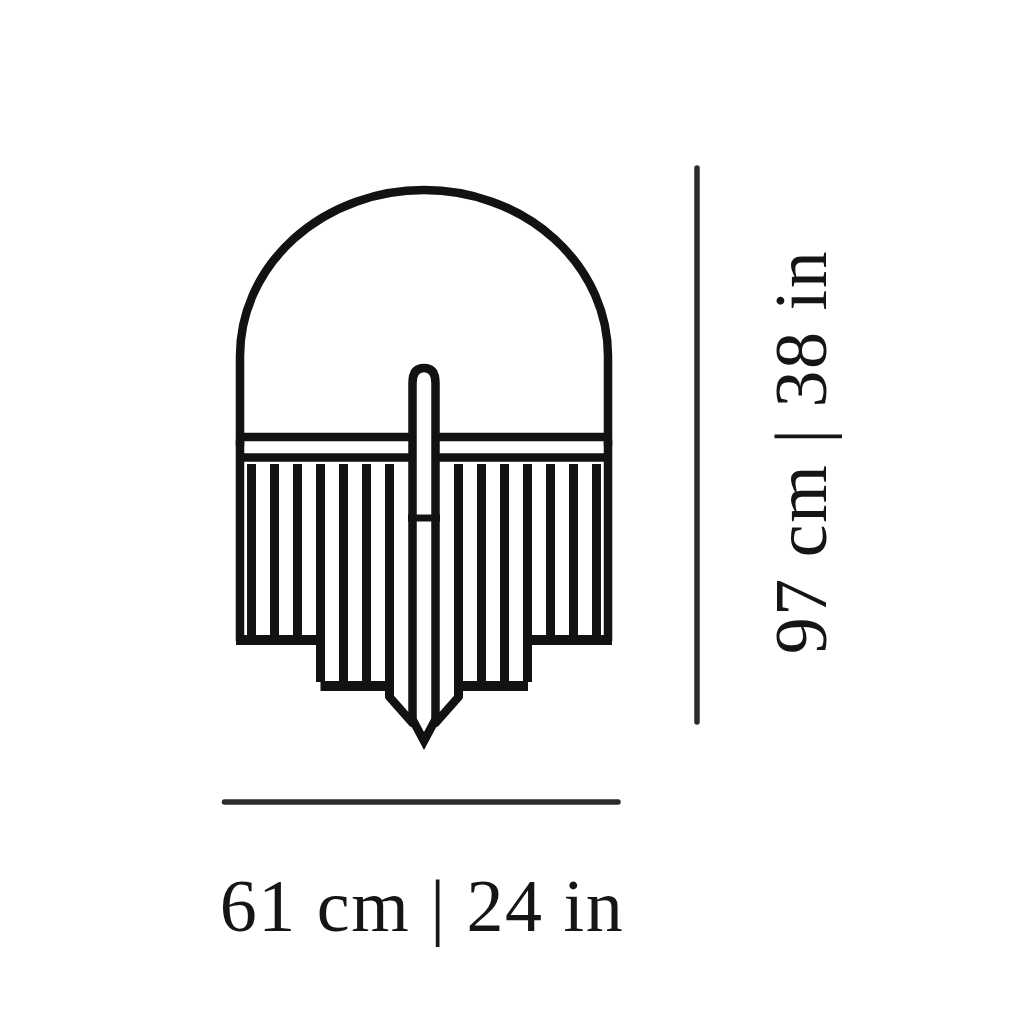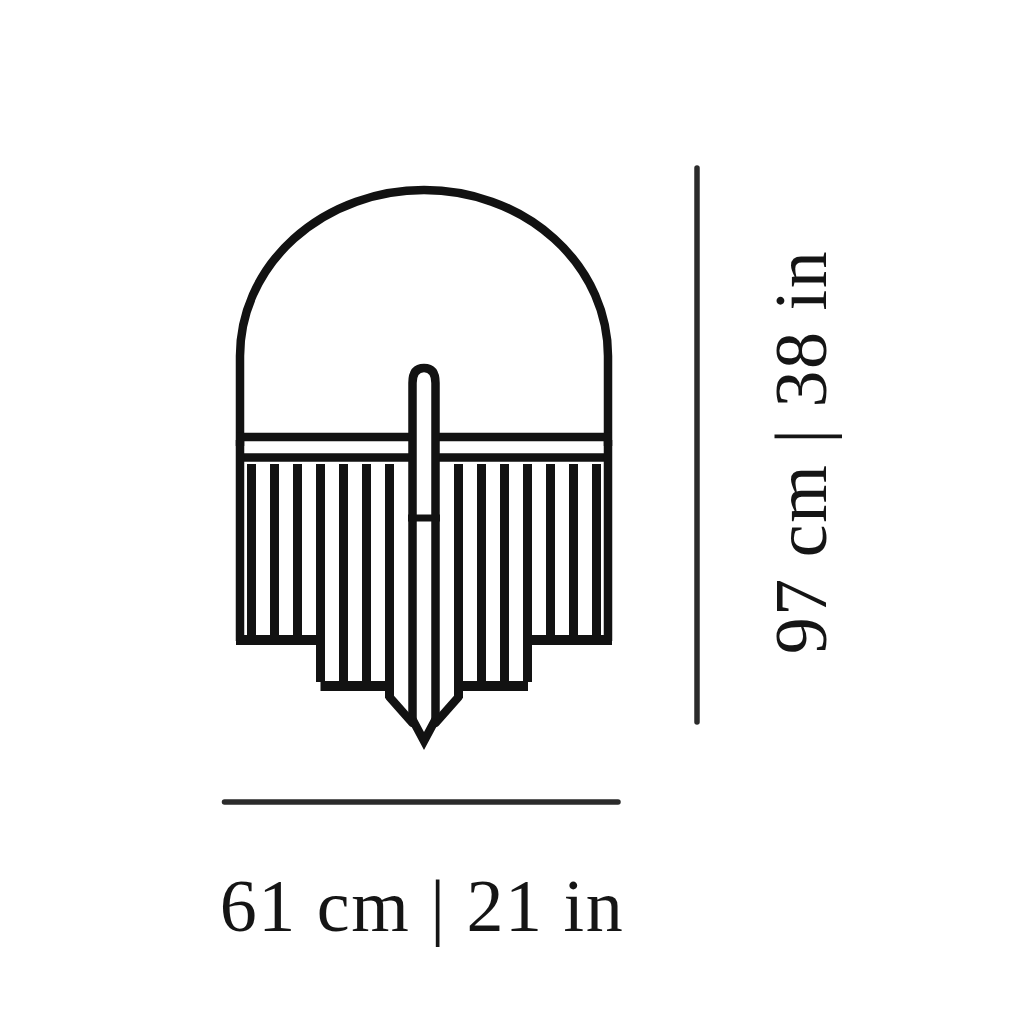--- a/index.html
+++ b/index.html
@@ -75,15 +75,15 @@
     </g>
 
     <g fill="none" stroke="#2b2b2b">
       <line x1="697" y1="168" x2="697" y2="722" stroke-width="5.5" stroke-linecap="round"></line>
       <line x1="224.5" y1="802" x2="618" y2="802" stroke-width="5.5" stroke-linecap="round"></line>
     </g>
   </svg>
 
   <div class="dim-label dim-label--height">97 cm | 38 in</div>
 
-  <div class="dim-label dim-label--width">61 cm | 21 in</div>
+  <div class="dim-label dim-label--width">61 cm | 24 in</div>
 
 </div>
 
 </body></html>

